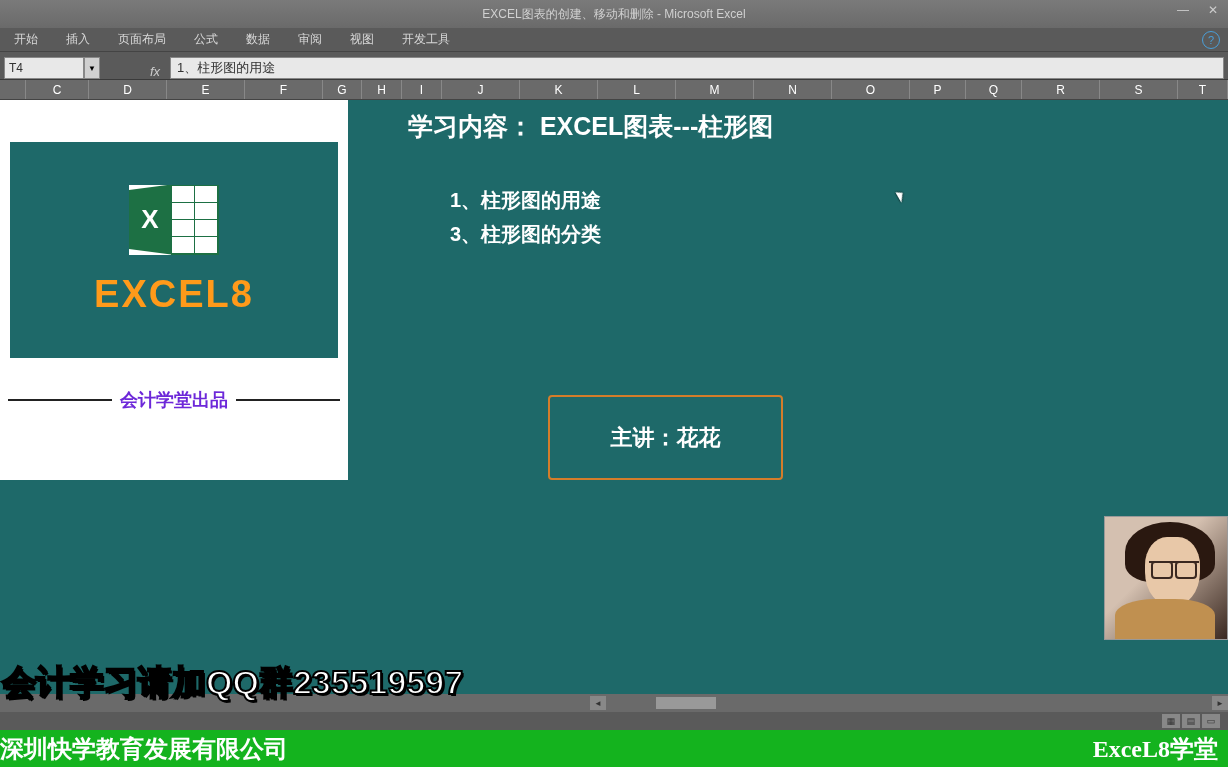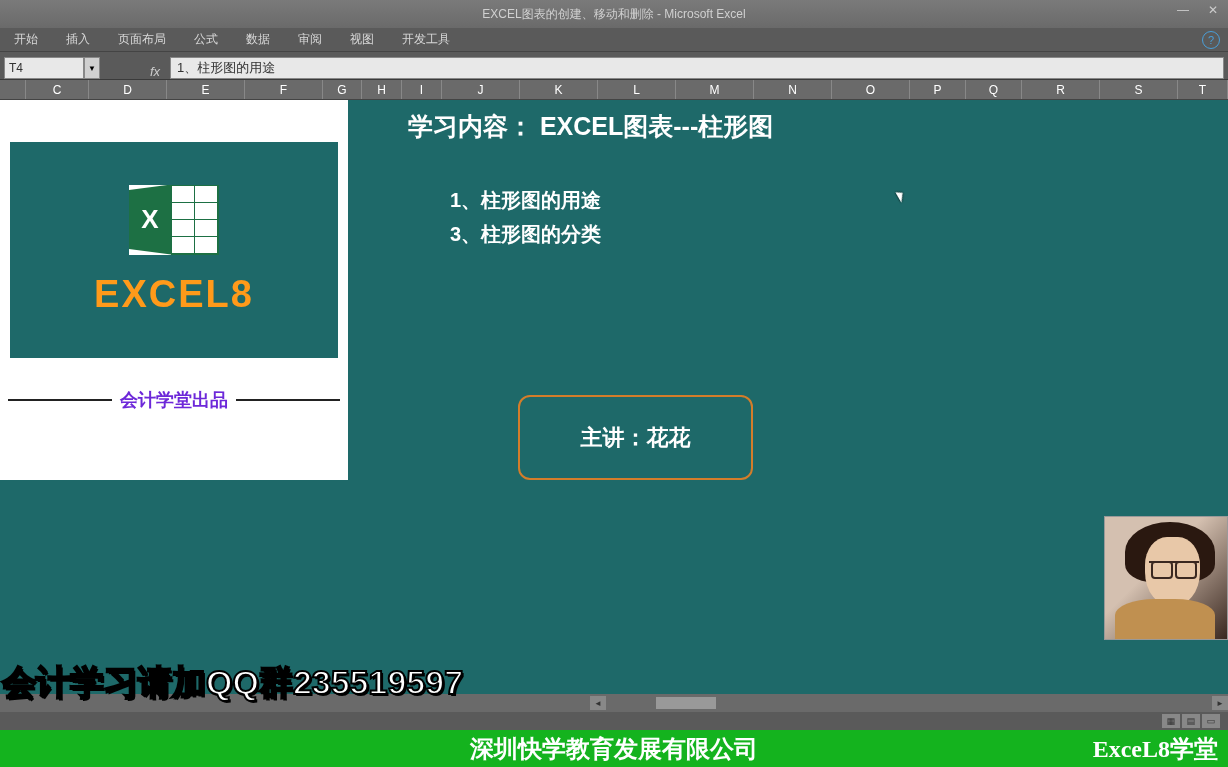--- a/index.html
+++ b/index.html
@@ -40,21 +40,21 @@
 .lc-divtext { font-size: 18px; color: #6d28d9; font-weight: bold; }
 
 .content-area { position: absolute; left: 368px; top: 10px; margin-left: 40px; }
 .content-title { color: #fff; font-size: 25px; font-weight: bold; margin-bottom: 40px; }
 .content-list { margin-left: 42px; }
 .content-item { color: #fff; font-size: 20px; font-weight: bold; line-height: 1.7; }
 
 .cursor-img { position: absolute; left: 490px; top: 80px; width: 14px; height: 18px; }
 .cursor-img::before { content: ""; position: absolute; width: 0; height: 0; border-left: 6px solid #fff; border-top: 4px solid transparent; border-bottom: 8px solid transparent; transform: rotate(-30deg); filter: drop-shadow(0 0 1px #000); }
 
-.presenter-box { position: absolute; left: 518px; top: 295px; width: 235px; height: 85px; border: 2px solid #d47d2a; border-radius: 12px; display: flex; align-items: center; justify-content: center; }
+.presenter-box { position: absolute; left: 548px; top: 295px; width: 235px; height: 85px; border: 2px solid #d47d2a; border-radius: 4px; display: flex; align-items: center; justify-content: center; }
 .presenter-text { color: #fff; font-size: 22px; font-weight: bold; }
 
 .webcam { position: absolute; right: 0; bottom: 60px; width: 124px; height: 124px; background: linear-gradient(135deg, #d4c0b0 40%, #3a2820 100%); border: 1px solid #999; overflow: hidden; }
 .webcam-face { position: absolute; left: 40px; top: 20px; width: 55px; height: 70px; background: #e8c8a8; border-radius: 40% 40% 50% 50%; }
 .webcam-hair { position: absolute; left: 20px; top: 5px; width: 90px; height: 60px; background: #2a1810; border-radius: 50% 50% 30% 30%; }
 .webcam-glasses { position: absolute; left: 44px; top: 44px; width: 50px; height: 14px; border-top: 2px solid #3a2820; }
 .webcam-glasses::before, .webcam-glasses::after { content: ""; position: absolute; width: 18px; height: 14px; border: 2px solid #3a2820; border-radius: 4px; top: -2px; }
 .webcam-glasses::before { left: 2px; }
 .webcam-glasses::after { right: 2px; }
 .webcam-body { position: absolute; left: 10px; bottom: 0; width: 100px; height: 40px; background: #c09050; border-radius: 40% 40% 0 0; }
@@ -64,21 +64,21 @@
 .hscroll-bar { position: absolute; bottom: 55px; left: 0; right: 0; height: 18px; background: #6a6a6a; display: flex; align-items: center; }
 .hscroll-track { margin-left: 590px; flex: 1; height: 14px; display: flex; align-items: center; }
 .hscroll-btn { width: 16px; height: 14px; background: #888; display: flex; align-items: center; justify-content: center; font-size: 8px; color: #333; cursor: pointer; }
 .hscroll-thumb { width: 60px; height: 12px; background: #999; margin: 0 50px; cursor: pointer; }
 .hscroll-spacer { flex: 1; }
 
 .status-bar { position: absolute; bottom: 37px; left: 0; right: 0; height: 18px; background: #5a5a5a; display: flex; align-items: center; justify-content: flex-end; padding-right: 8px; gap: 2px; }
 .view-btn { width: 18px; height: 14px; background: #888; cursor: pointer; font-size: 9px; display: flex; align-items: center; justify-content: center; color: #333; }
 
 .footer-banner { position: absolute; bottom: 0; left: 0; right: 0; height: 37px; background: #14b31e; display: flex; align-items: center; }
-.footer-center { flex: 1; text-align: center; color: #fff; font-size: 24px; font-weight: bold; }
+.footer-center { flex: 1; text-align: left; color: #fff; font-size: 24px; font-weight: bold; }
 .footer-right { position: absolute; right: 10px; color: #fff; font-size: 24px; font-weight: bold; font-family: Impact, Arial Black; }
 </style>
 </head>
 <body>
 
 <div class="titlebar">
   <span class="titlebar-text">EXCEL图表的创建、移动和删除 - Microsoft Excel</span>
   <div class="win-controls">
     <div class="win-btn">—</div>
     <div class="win-btn">✕</div>

